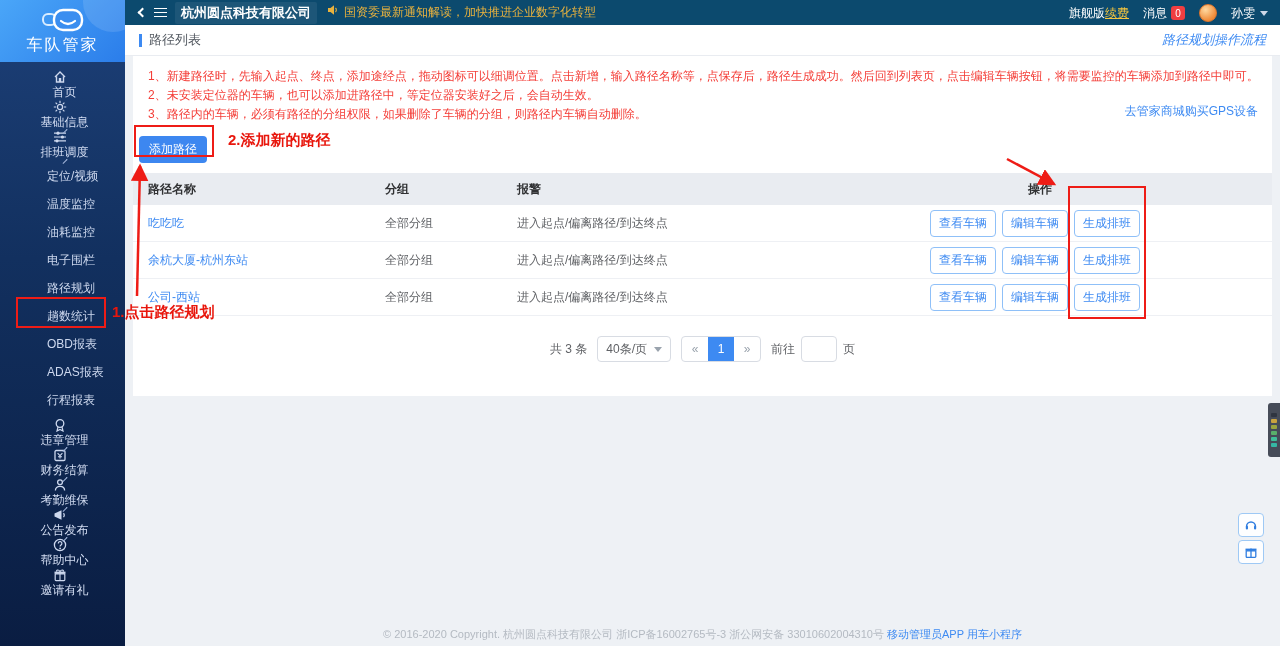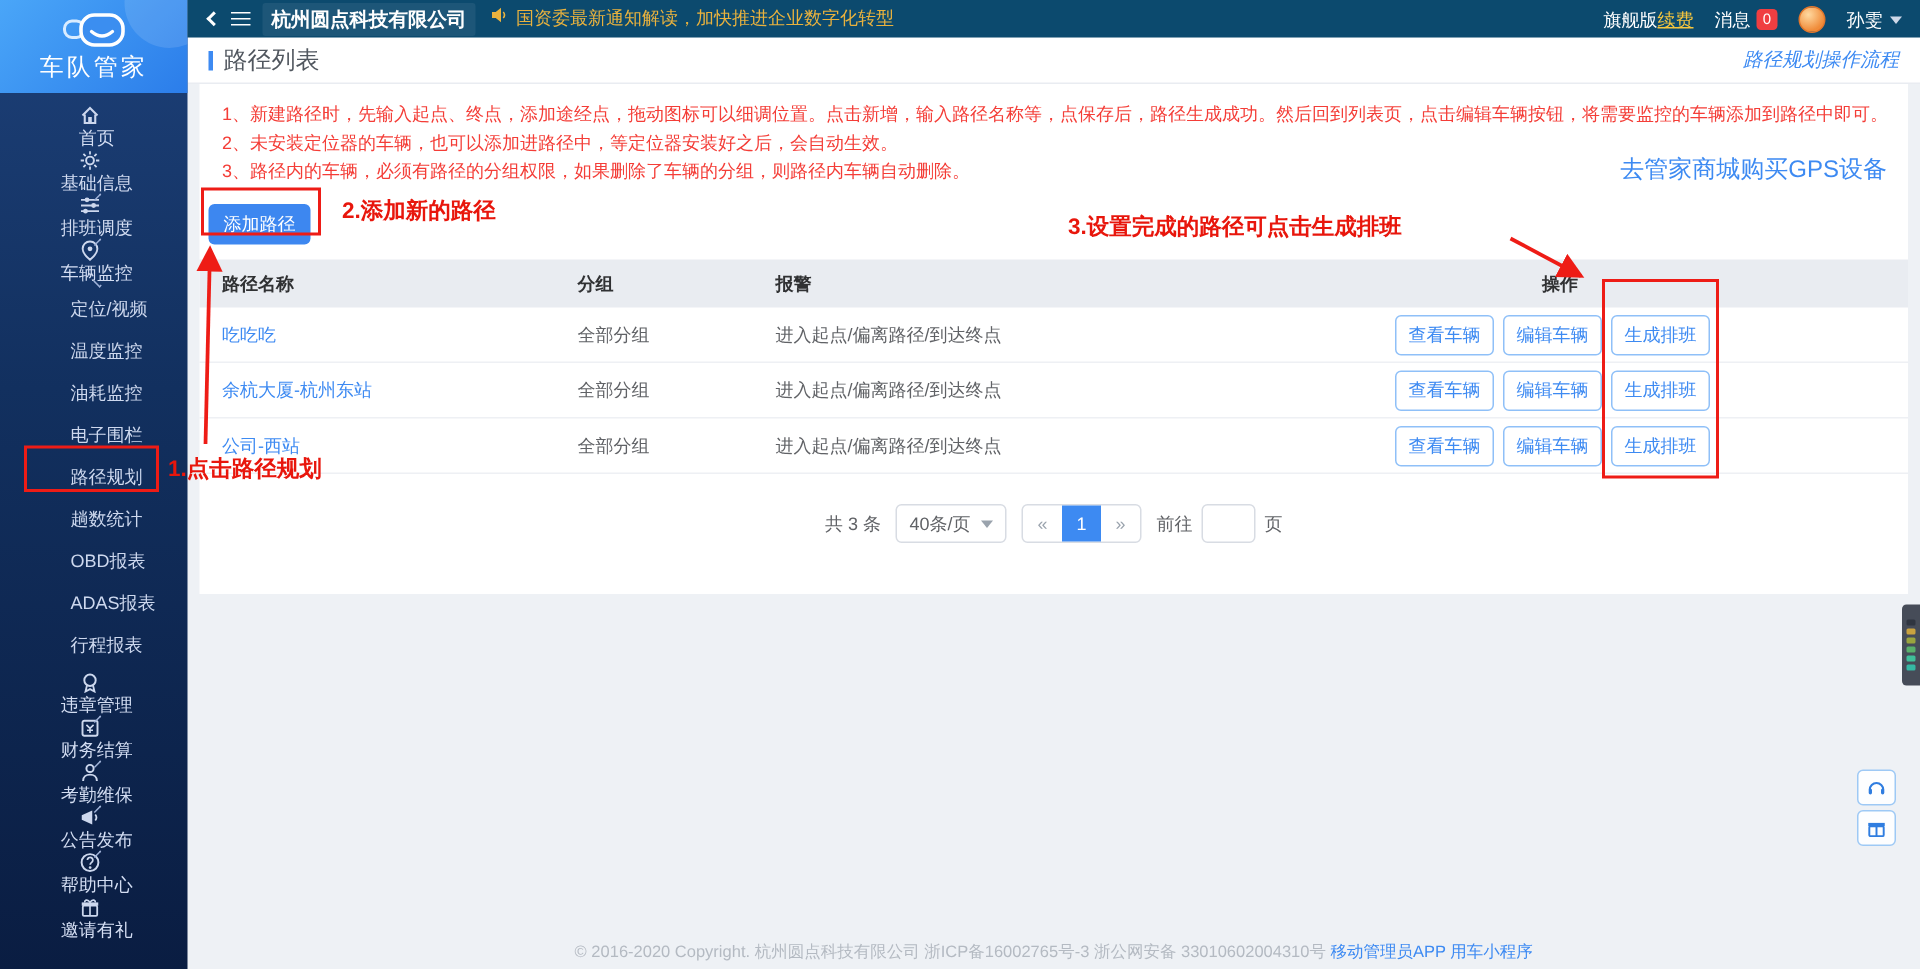--- a/index.html
+++ b/index.html
@@ -43,26 +43,26 @@
     font-size:10px; display:flex; align-items:center; justify-content:center; padding:0 3px; }
   .avatar { width:18px; height:18px; border-radius:50%; background:radial-gradient(circle at 35% 30%,#ffd9a0,#f08c3a 70%); border:1px solid #e2772c; }
   .user-wrap { display:flex; align-items:center; gap:5px; }
   .caret-down { width:0; height:0; border-left:4px solid transparent; border-right:4px solid transparent; border-top:5px solid #cfd8e8; }
 
   
   .main { position:absolute; left:125px; top:25px; right:0; bottom:0; background:#eef1f5; }
   .page-header { height:31px; background:#fff; display:flex; align-items:center; padding:0 14px;
     border-bottom:1px solid #e9ecf1; }
   .ph-bar { width:3px; height:13px; background:#3d8af2; margin-right:7px; }
-  .ph-title { font-size:16px; color:#51575f; }
+  .ph-title { font-size:13px; color:#51575f; }
   .ph-link { margin-left:auto; color:#3d8af2; font-size:13px; cursor:pointer;font-style:italic; }
   .card { background:#fff; margin:0 8px; position:relative; padding:11px 0 34px 0; }
   .tips { padding:0 80px 0 15px; }
   .tip-line { color:#f43d37; font-size:12px; line-height:19px; white-space:nowrap; }
-  .gps-link { position:absolute; right:14px; top:47px; color:#3d8af2; font-size:16px; cursor:pointer; }
+  .gps-link { position:absolute; right:14px; top:47px; color:#3d8af2; font-size:12px; cursor:pointer; }
   .toolbar { margin-top:9px; padding-left:6px; height:32px; display:flex; align-items:center; }
   .btn-primary { background:#3d87f0; color:#fff; border:none; border-radius:4px; font-size:12px;
     padding:5px 10px; cursor:pointer; font-family:inherit; }
 
   .rtable { margin-top:8px; font-size:12px; }
   .trow { display:flex; align-items:center; }
   .thead { background:#e9ecf1; height:32px; color:#303133; font-weight:bold; }
   .tbody-row { height:37px; border-bottom:1px solid #eef0f4; color:#606266; }
   .c-name { width:252px; padding-left:15px; }
   .c-group { width:132px; }
@@ -139,28 +139,20 @@
         <svg class="ico icon" viewBox="0 0 14 14">
           <path d="M1 3.2h12M1 7h12M1 10.8h12" stroke="#cdd8ee" stroke-width="1.2"></path>
           <circle cx="5" cy="3.2" r="1.6" fill="#cdd8ee"></circle>
             <circle cx="9.4" cy="7" r="1.6" fill="#cdd8ee"></circle>
             <circle cx="4" cy="10.8" r="1.6" fill="#cdd8ee"></circle>
         </svg>
         <span class="lbl">排班调度</span>
         <span class="chev right"></span>
       </div>
 
-      <div class="nav-item">
-        <svg class="ico icon" viewBox="0 0 14 14">
-          <path d="M7 1C4.2 1 2.1 3.1 2.1 5.9c0 3.3 4.9 7.3 4.9 7.3s4.9-4 4.9-7.3C11.9 3.1 9.8 1 7 1z" fill="none" stroke="#cdd8ee" stroke-width="1.3"></path>
-          <circle cx="7" cy="5.9" r="1.6" fill="#cdd8ee"></circle>
-        </svg>
-        <span class="lbl">车辆监控</span>
-        <span class="chev down"></span>
-      </div>
 
       <div class="subnav">
         <div class="sub-item">定位/视频</div>
         <div class="sub-item">温度监控</div>
         <div class="sub-item">油耗监控</div>
         <div class="sub-item">电子围栏</div>
         <div class="sub-item">路径规划</div>
         <div class="sub-item">趟数统计</div>
         <div class="sub-item">OBD报表</div>
         <div class="sub-item">ADAS报表</div>
@@ -346,21 +338,20 @@
       </marker>
     </defs>
     <line x1="137" y1="296" x2="140" y2="166" stroke="#ee1c16" stroke-width="2.5" marker-end="url(#arrw)"></line>
     <line x1="1007" y1="159" x2="1054" y2="184" stroke="#ee1c16" stroke-width="2.5" marker-end="url(#arrw)"></line>
   </svg>
   <div class="anno-box" style="left:16px;top:297px;width:90px;height:31px;"></div>
   <div class="anno-box" style="left:134px;top:125px;width:80px;height:32px;"></div>
   <div class="anno-box" style="left:1068px;top:186px;width:78px;height:133px;"></div>
   <div class="anno-text" style="left:112px;top:303px;">1.点击路径规划</div>
   <div class="anno-text" style="left:228px;top:131px;">2.添加新的路径</div>
-  <div class="anno-text" style="left:712px;top:142px;">3.设置完成的路径可点击生成排班</div>
 
   <div class="mini-widget">
     <span class="mini-dot" style="background:#2f3540"></span>
     <span class="mini-dot" style="background:#c9a23f"></span>
     <span class="mini-dot" style="background:#9aa43e"></span>
     <span class="mini-dot" style="background:#59b06b"></span>
     <span class="mini-dot" style="background:#3fbf9a"></span>
     <span class="mini-dot" style="background:#35b8a4"></span>
   </div>
   <div class="float-btn" style="top:513px;">

